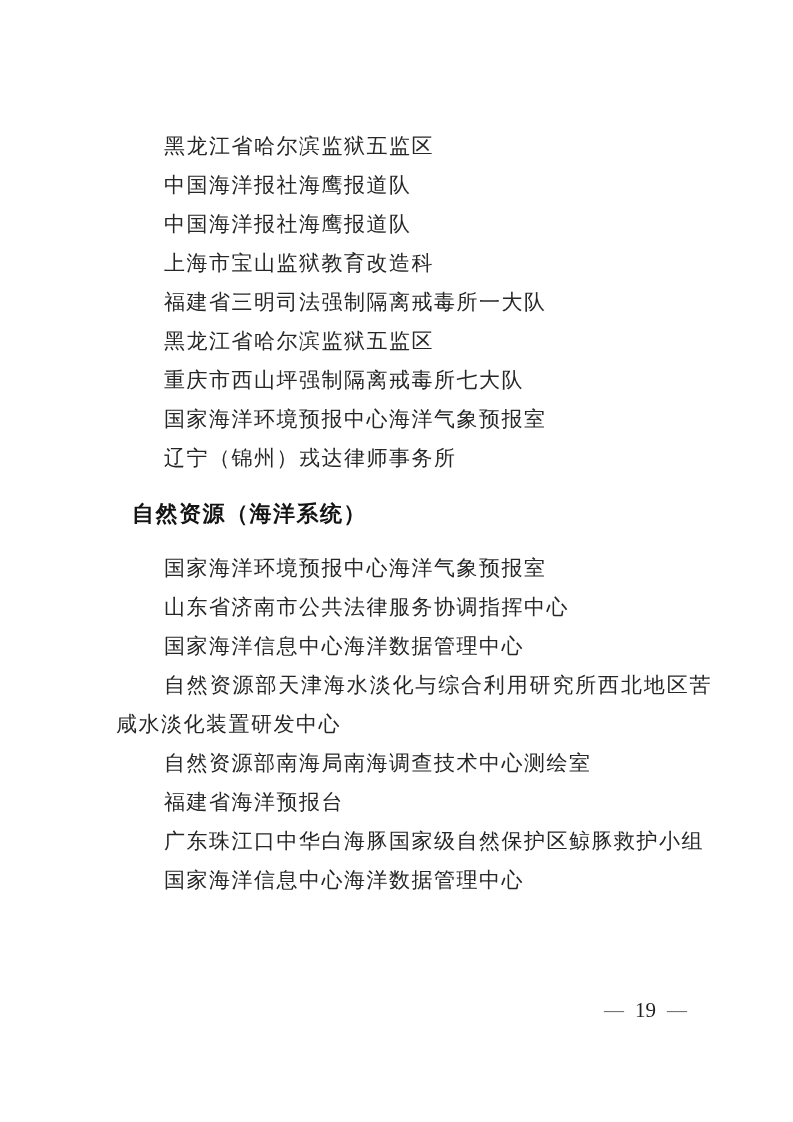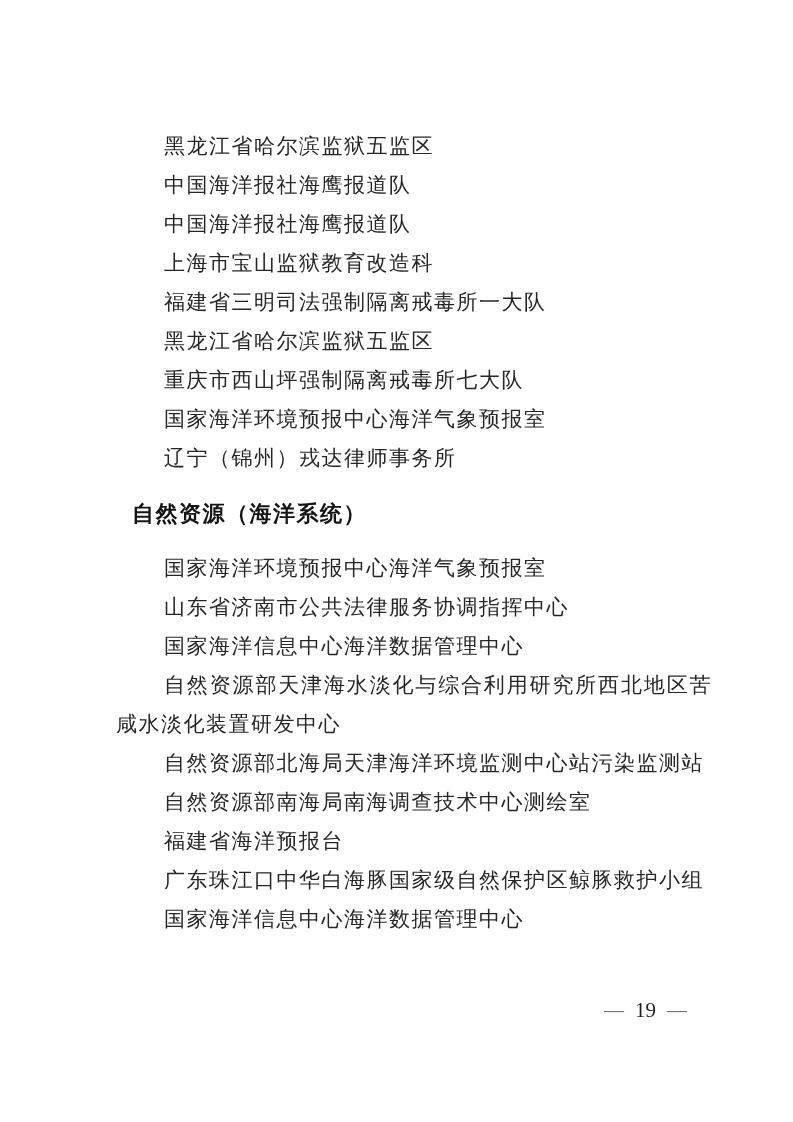--- a/index.html
+++ b/index.html
@@ -71,21 +71,20 @@
     <p class="item">重庆市西山坪强制隔离戒毒所七大队</p>
     <p class="item">国家海洋环境预报中心海洋气象预报室</p>
     <p class="item">辽宁（锦州）戎达律师事务所</p>
 
     <h2 class="section-heading">自然资源（海洋系统）</h2>
 
     <p class="item">国家海洋环境预报中心海洋气象预报室</p>
     <p class="item">山东省济南市公共法律服务协调指挥中心</p>
     <p class="item">国家海洋信息中心海洋数据管理中心</p>
     <p class="item">自然资源部天津海水淡化与综合利用研究所西北地区苦咸水淡化装置研发中心</p>
-    <p class="item">自然资源部北海局天津海洋环境监测中心站污染监测站</p>
     <p class="item">自然资源部南海局南海调查技术中心测绘室</p>
     <p class="item">福建省海洋预报台</p>
     <p class="item">广东珠江口中华白海豚国家级自然保护区鲸豚救护小组</p>
     <p class="item">国家海洋信息中心海洋数据管理中心</p>
 
   </main>
 
   <div class="footer">
     <span class="dash">—</span>
     <span class="num">19</span>

